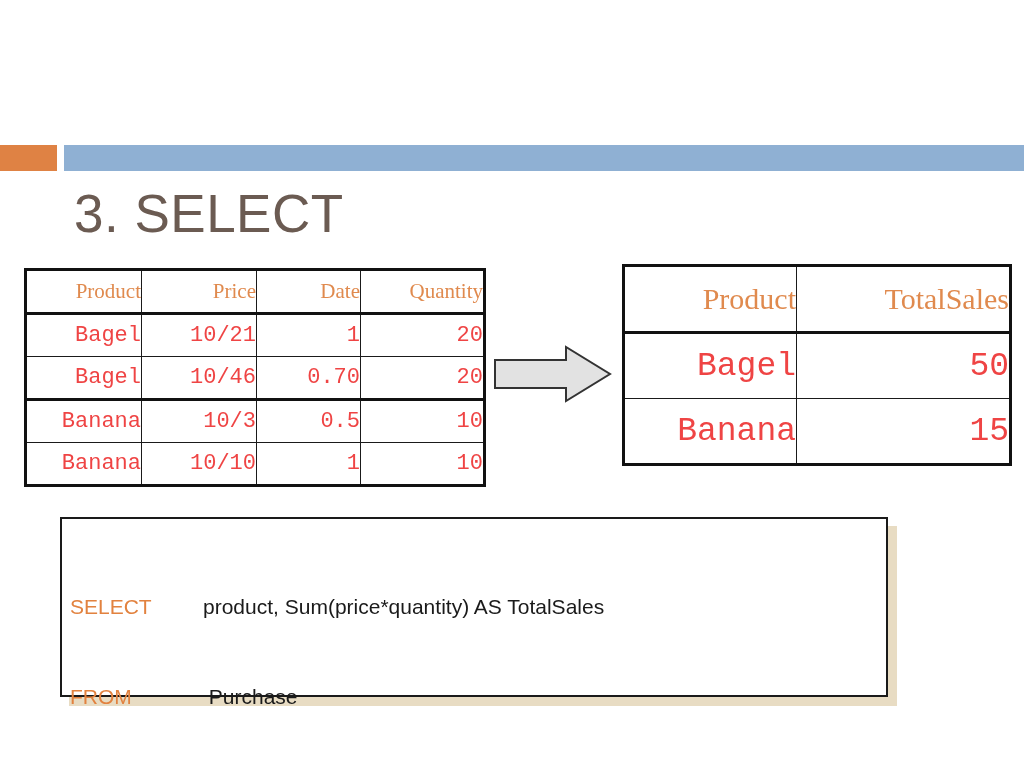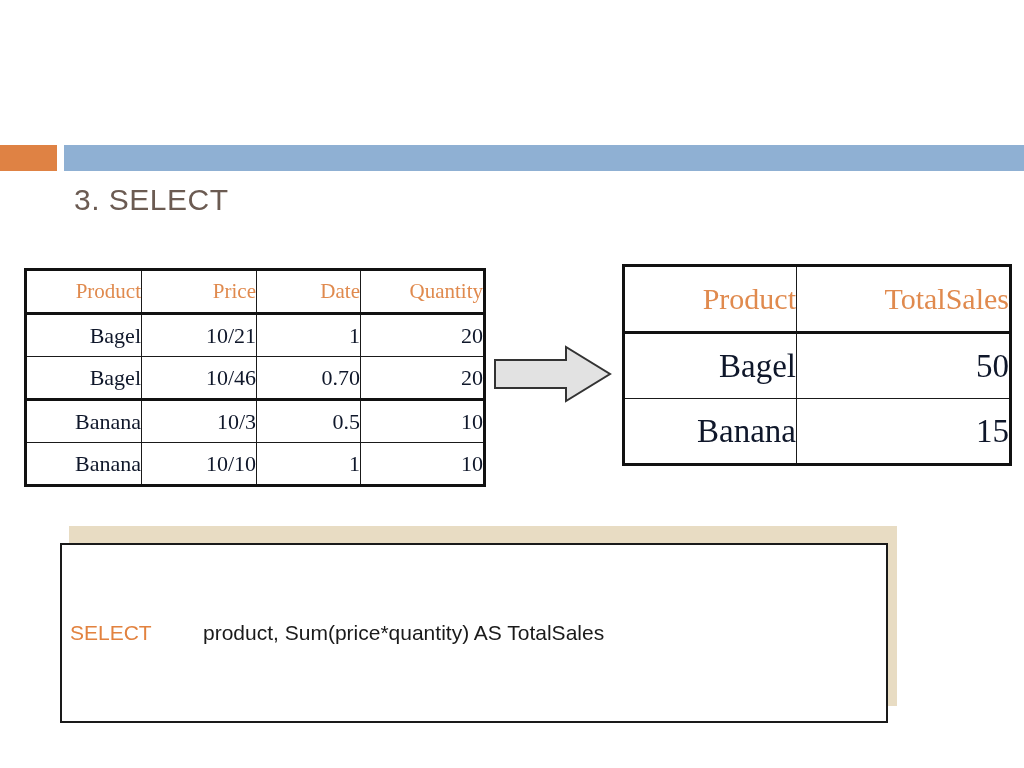--- a/index.html
+++ b/index.html
@@ -38,21 +38,21 @@
     width: 960px;
     height: 26px;
     background: #8fb0d3;
   }
 
   
   #slide-title {
     position: absolute;
     left: 74px;
     top: 183px;
-    font-size: 30px;
+    font-size: 53px;
     font-weight: normal;
     letter-spacing: 0.5px;
     color: #6b5b52;
     font-family: "Liberation Sans", sans-serif;
     white-space: nowrap;
   }
 
   
   .data-table {
     position: absolute;
@@ -64,21 +64,22 @@
   .data-table td {
     text-align: right;
     vertical-align: middle;
     border: 1px solid #1a1a1a;
     padding: 0;
   }
   .hdr-cell {
     color: #e08a4e;
   }
   .val-cell {
-    color: #0f172a;
+    color: #ef4444;
+    font-family: Liberation Mono, monospace;
   }
 
   
   #source-table {
     left: 24px;
     top: 268px;
     width: 453px;
     border: 3px solid #111111;
   }
   #source-table td {
@@ -141,21 +142,20 @@
   }
   #sql-box {
     position: absolute;
     left: 60px;
     top: 517px;
     width: 828px;
     height: 180px;
     background: #ffffff;
     border: 2px solid #1a1a1a;
     box-sizing: border-box;
-    margin-top: 26px;
   }
   #sql-lines {
     position: absolute;
     left: 8px;
     top: 13px;
     font-family: "Liberation Sans", sans-serif;
     font-size: 21px;
     line-height: 30px;
     white-space: pre;
   }
@@ -237,16 +237,17 @@
       <td class="val-cell col-product">Banana</td>
       <td class="val-cell col-total">15</td>
     </tr>
   </tbody>
 </table>
 
 <div id="sql-shadow"></div>
 <div id="sql-box">
   <div id="sql-lines">
     <span class="sql-line"><span class="sql-kw">SELECT</span><span class="sql-body">product, Sum(price*quantity) AS TotalSales</span></span>
+    <span class="sql-line"><span class="sql-kw">FROM</span><span class="sql-body"> Purchase</span></span>
     
     
   </div>
 </div>
 
 </body></html>

